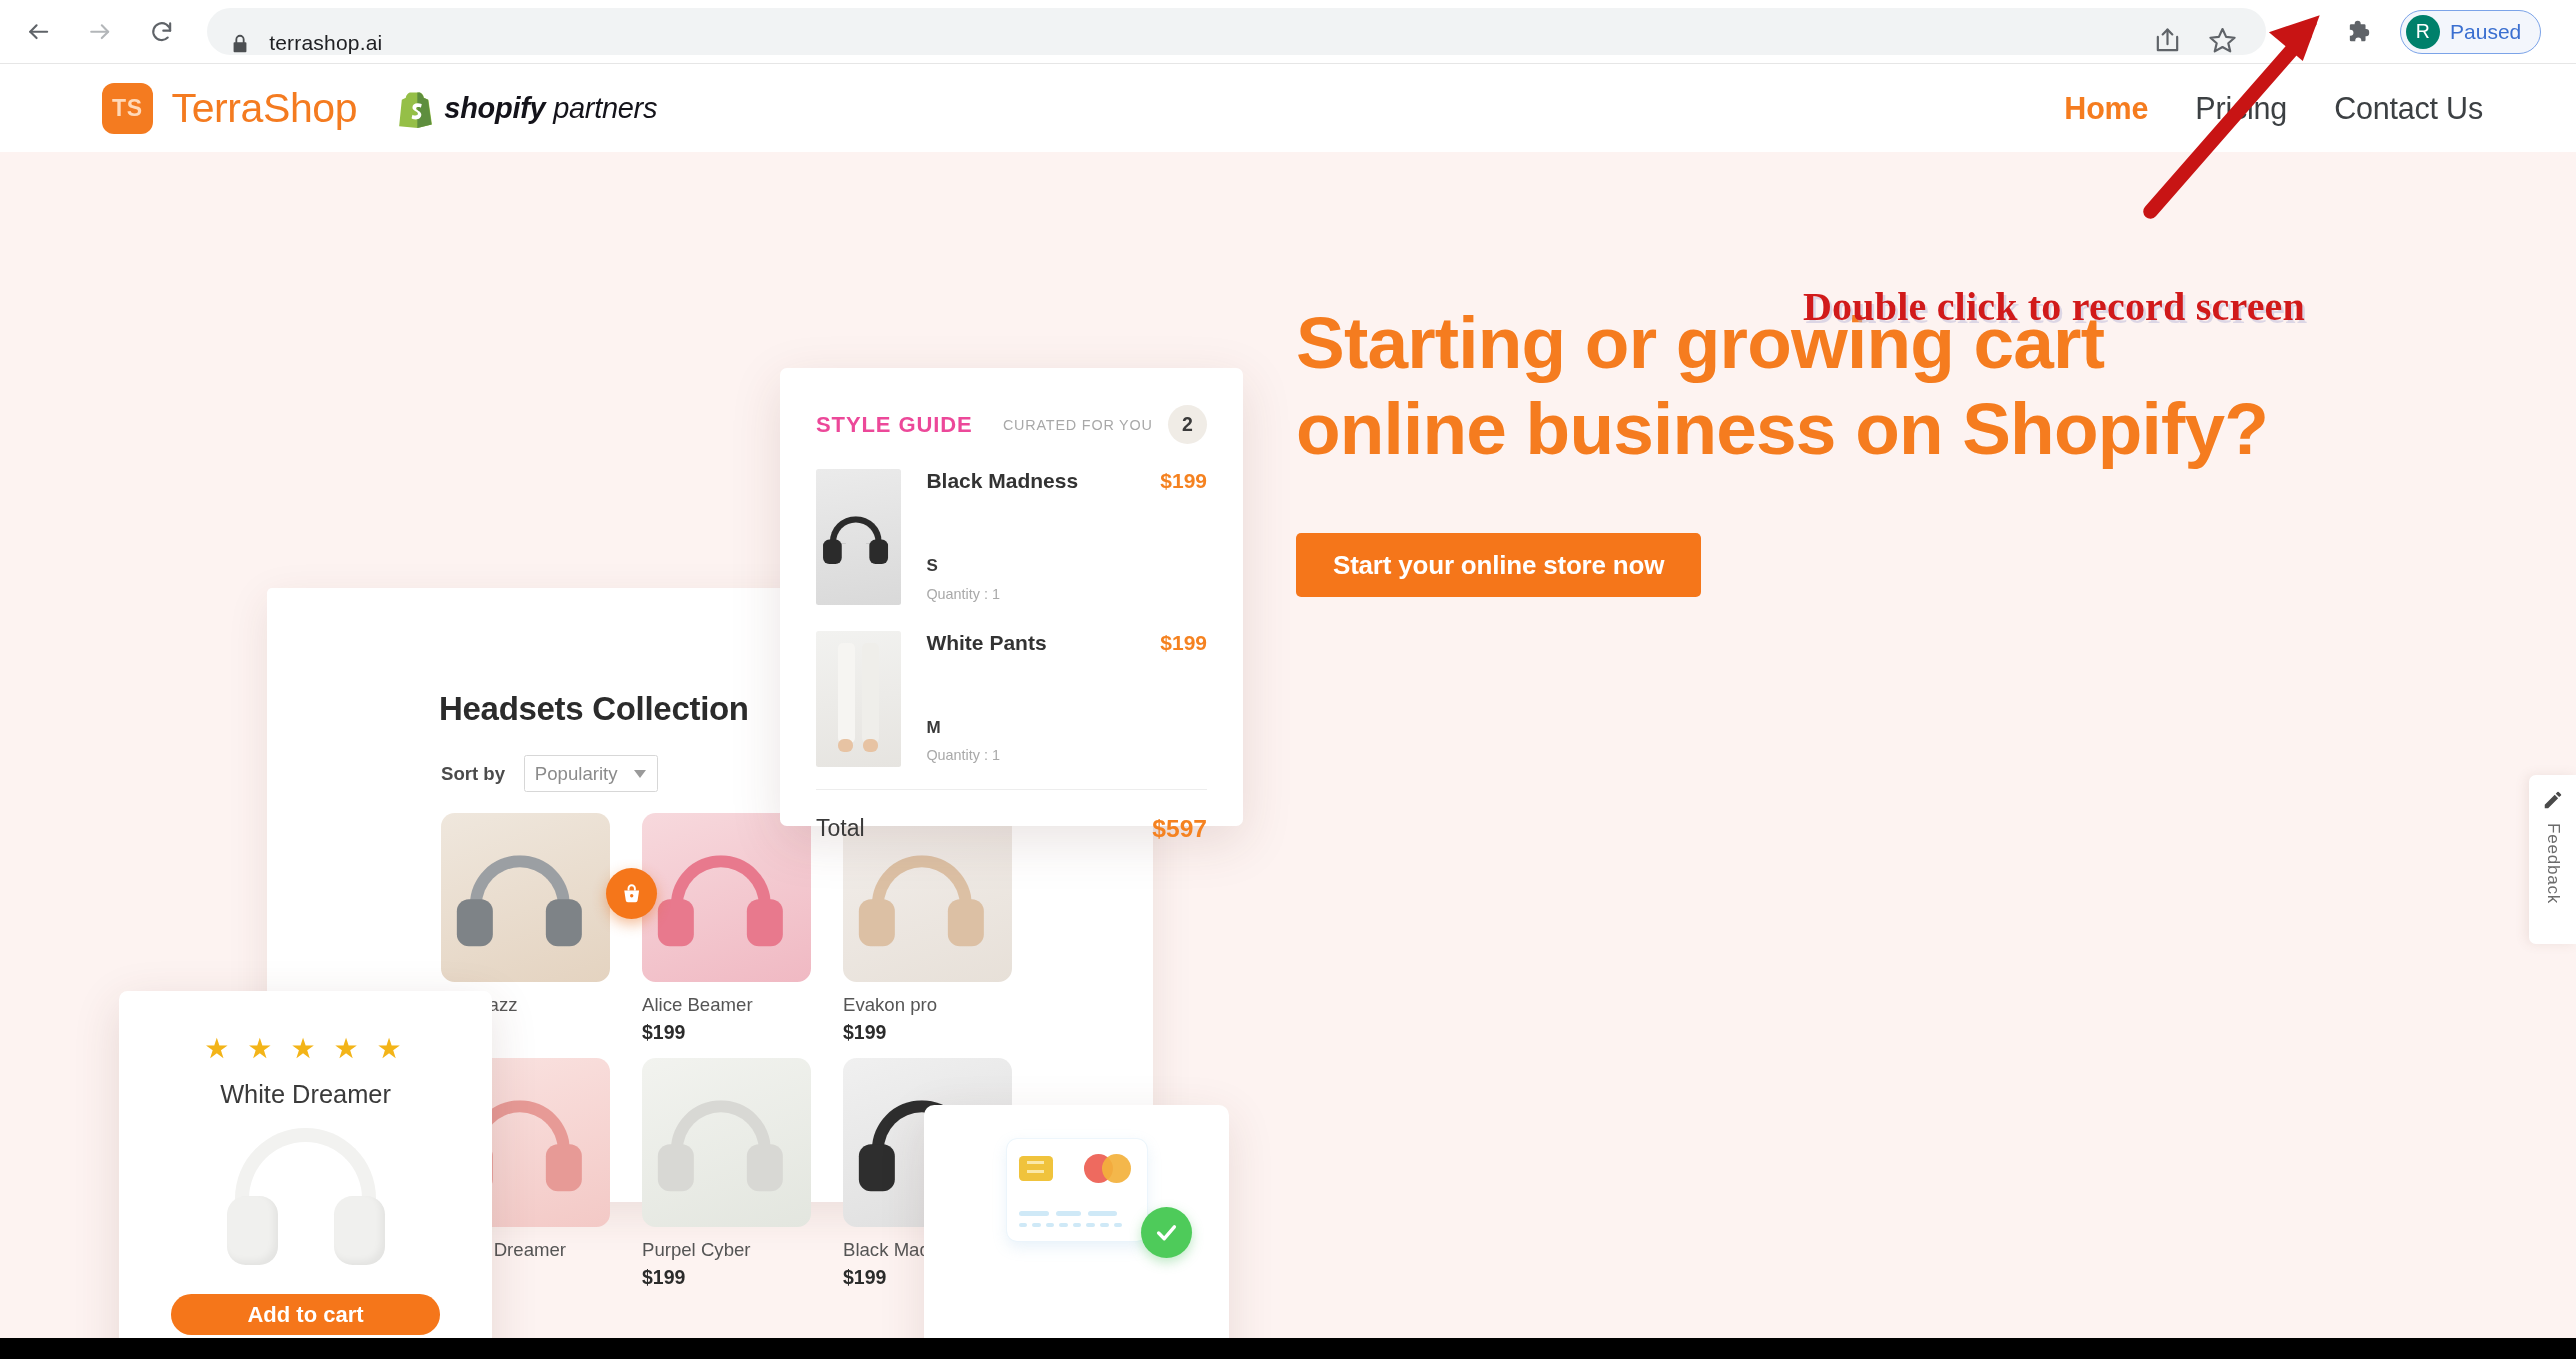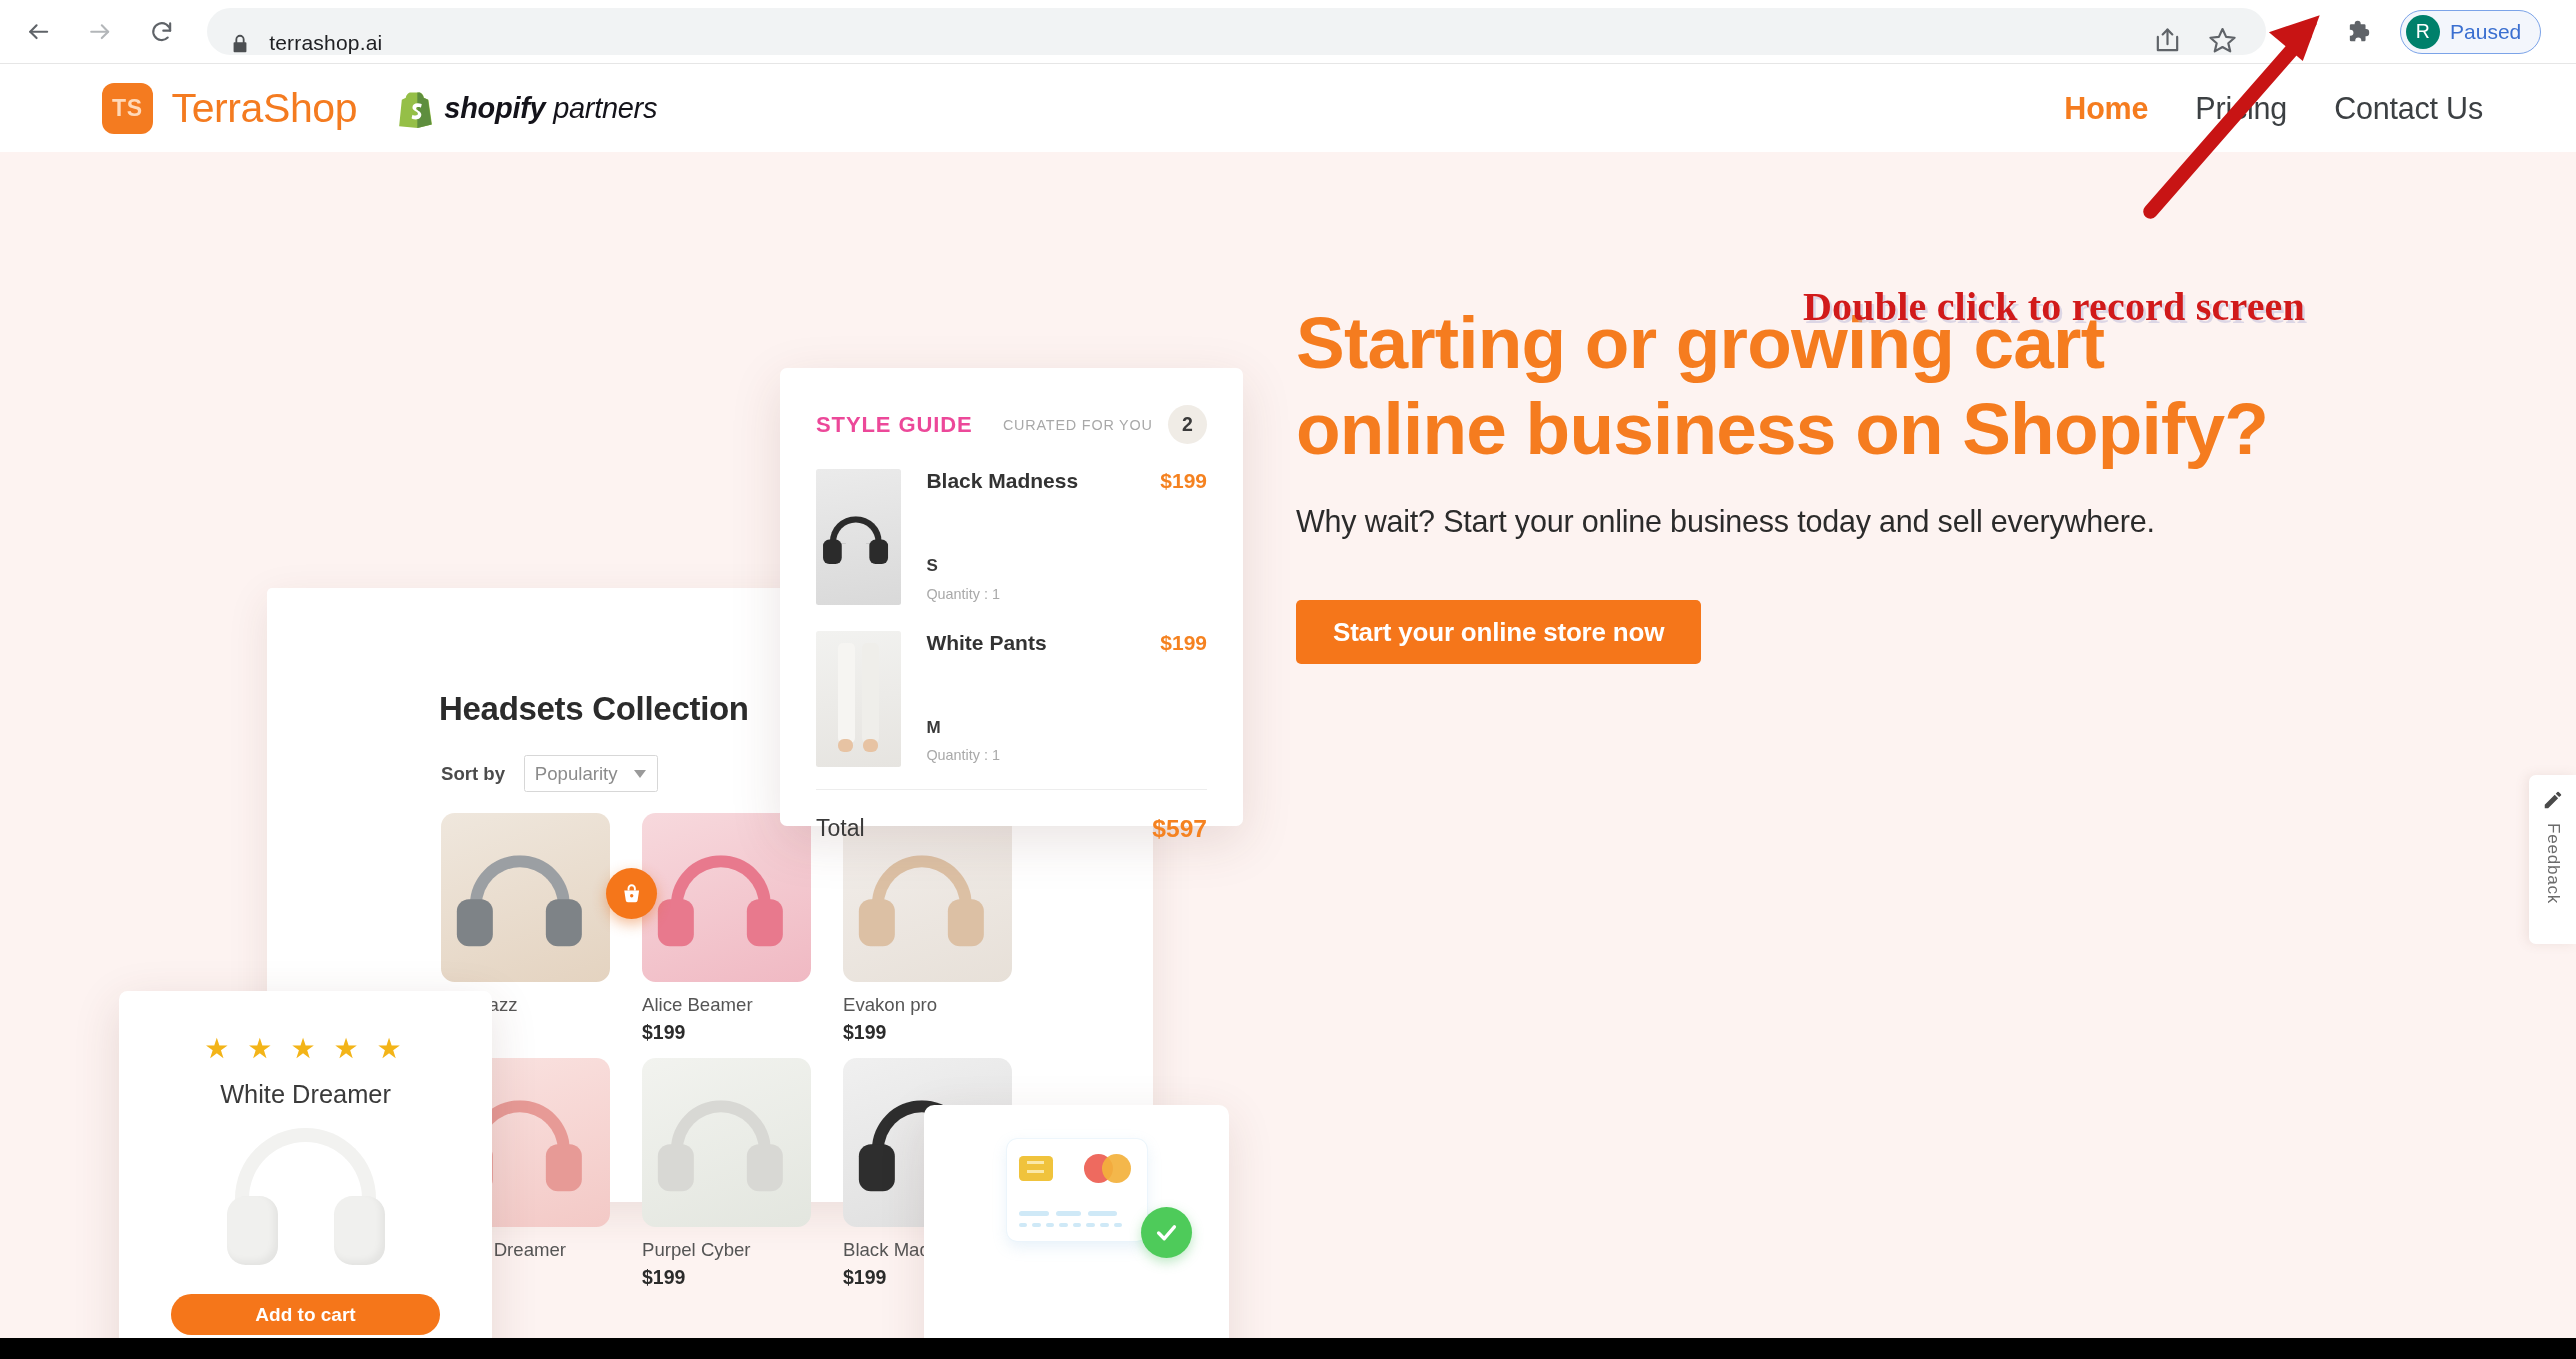--- a/index.html
+++ b/index.html
@@ -154,21 +154,21 @@
     display: flex; flex-direction: column; align-items: center;
   }
   .stars { margin-top: 41px; font-size: 28px; color: #f3b418; letter-spacing: 5.1px; }
   .pc-name { margin-top: 15.3px; font-size: 25.4px; color: #3a3a3a; }
   .pc-img { margin-top: 13.6px; width: 178px; height: 161px; position: relative; }
   .wd-band { position: absolute; left: 18.6px; top: 5.1px; width: 141px; height: 78px; border-radius: 76px 76px 0 0; border: 14.4px solid #f2f2f0; border-bottom: none; }
   .wd-cups { position: absolute; left: 10.2px; top: 73px; width: 158px; display: flex; justify-content: space-between; }
   .wd-cup { width: 51px; height: 69px; border-radius: 18.6px; background: #f0f0ee; box-shadow: inset -4.2px -4.2px 7.6px rgba(0,0,0,.05); }
   .add-cart {
     margin-top: 10.2px; width: 269px; height: 41px; border-radius: 20.3px;
-    background: #f5761a; color: #fff; font-size: 19px; font-weight: 700;
+    background: #f5761a; color: #fff; font-size: 22px; font-weight: 700;
     display: flex; align-items: center; justify-content: center;
   }
 
   
   .pay-card {
     position: absolute; left: 924px; top: 953px; width: 305px; height: 390px;
     background: #ffffff; border-radius: 10.2px; z-index: 6;
     box-shadow: 0 13.6px 47px rgba(90,50,40,.12);
     display: flex; flex-direction: column; align-items: center;
   }
@@ -508,21 +508,20 @@
             </svg>
         </div>
 
       </div>
 
       <div class="hero-copy">
         <h1 class="hero-h1">
           <span>Starting or growing cart</span><br>
           <span>online business on Shopify?</span>
         </h1>
-        <p class="hero-p second">Why wait? Start your online business today and sell everywhere.</p>
         <div class="hero-cta">Start your online store now</div>
       </div>
 
       <div class="feedback-tab">
         <svg class="fb-pencil" viewBox="0 0 24 24" fill="currentColor">
             <path d="M3 17.3V21h3.7L17.6 10 13.9 6.3 3 17.3zM20.7 7.2a1 1 0 0 0 0-1.4l-2.5-2.5a1 1 0 0 0-1.4 0L15 5.1 18.7 8.8l2-1.6z"></path>
           </svg>
         <div class="fb-text">Feedback</div>
       </div>
 

